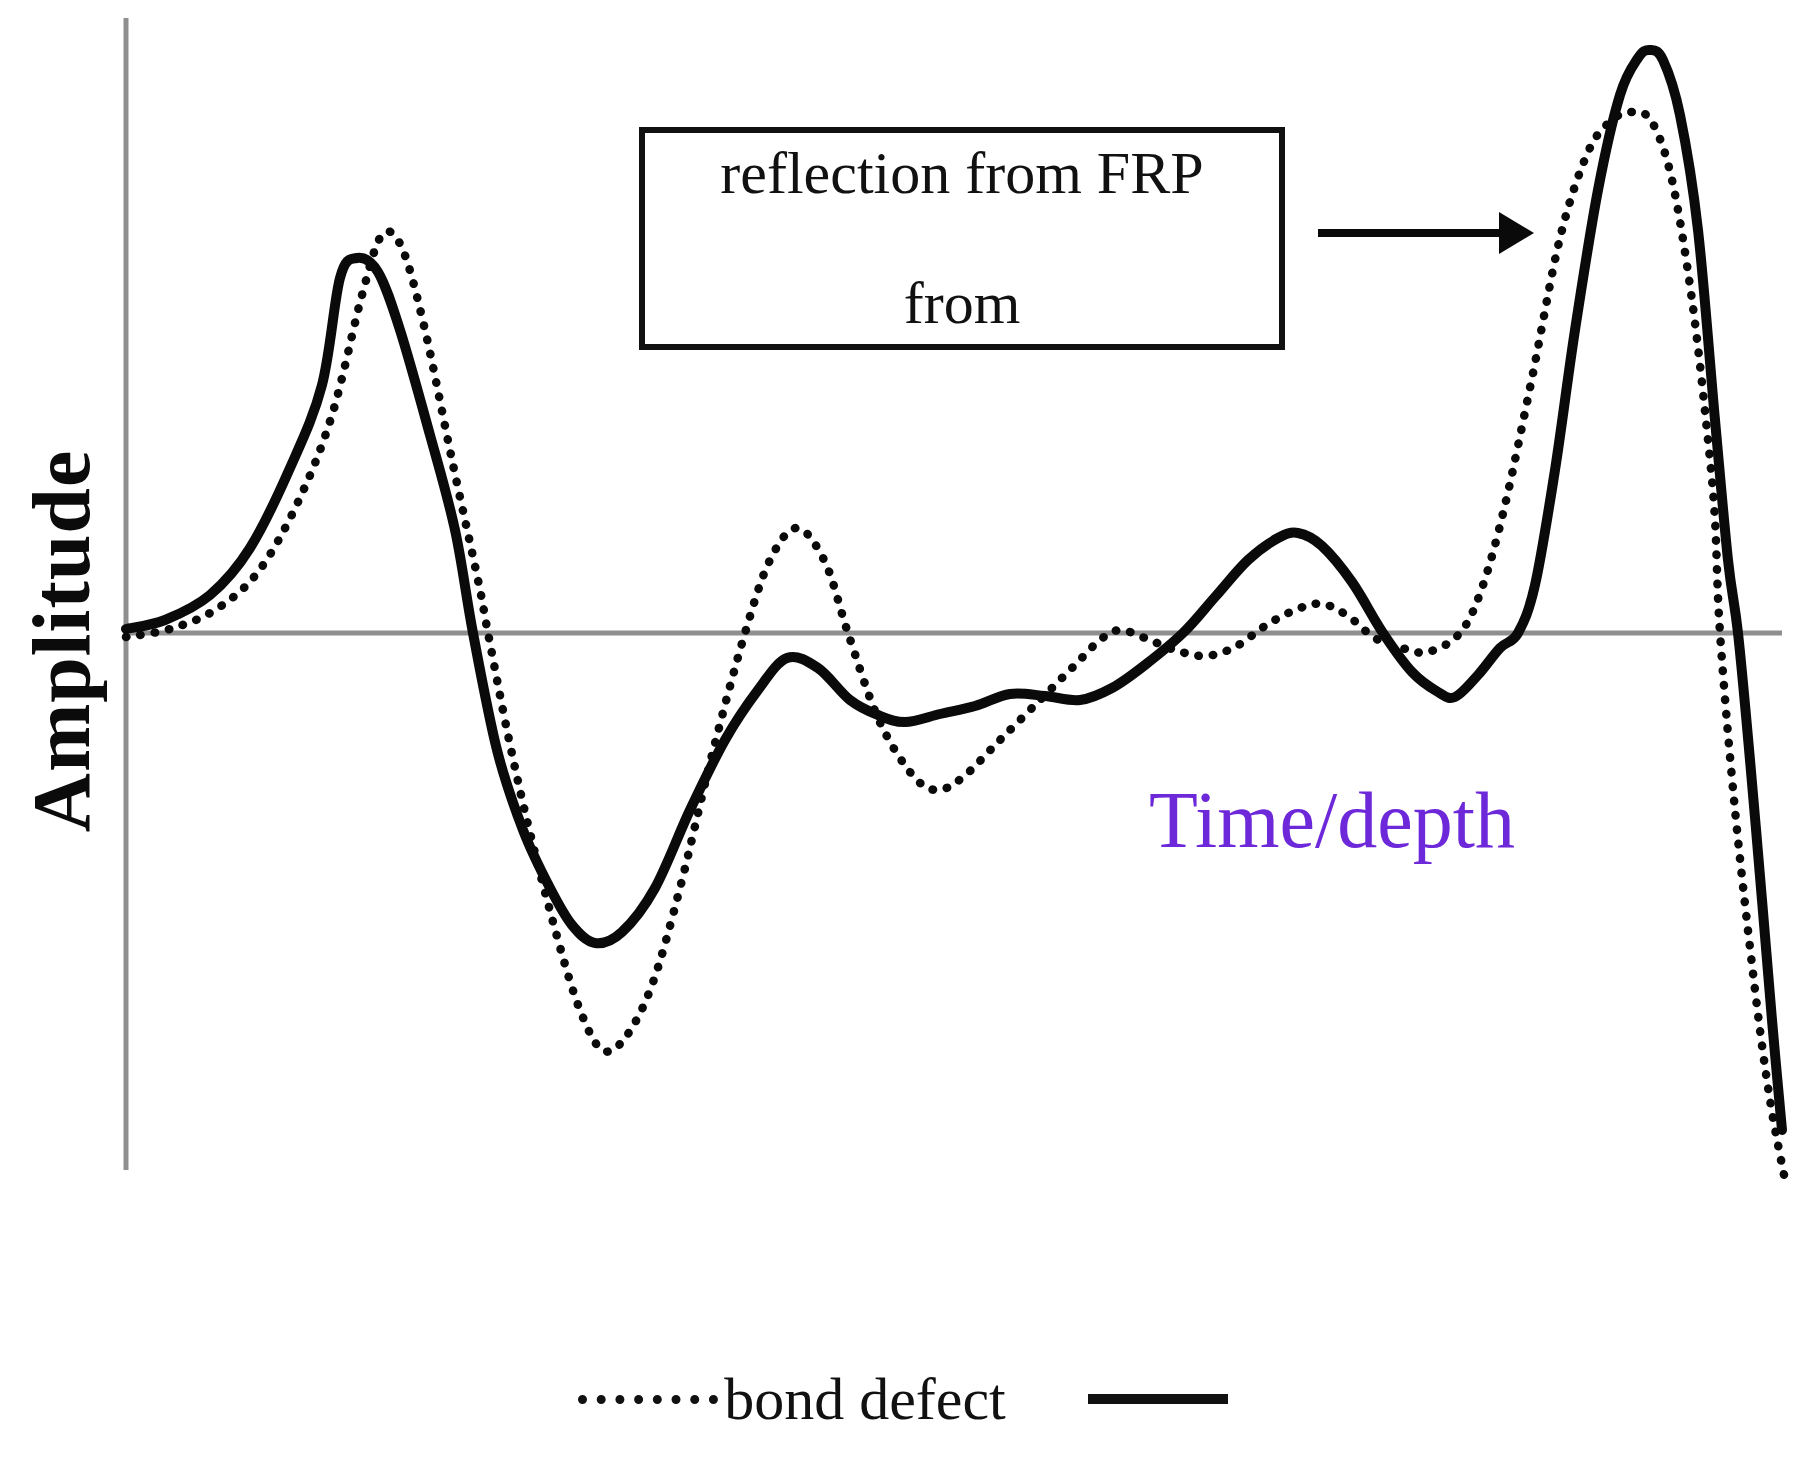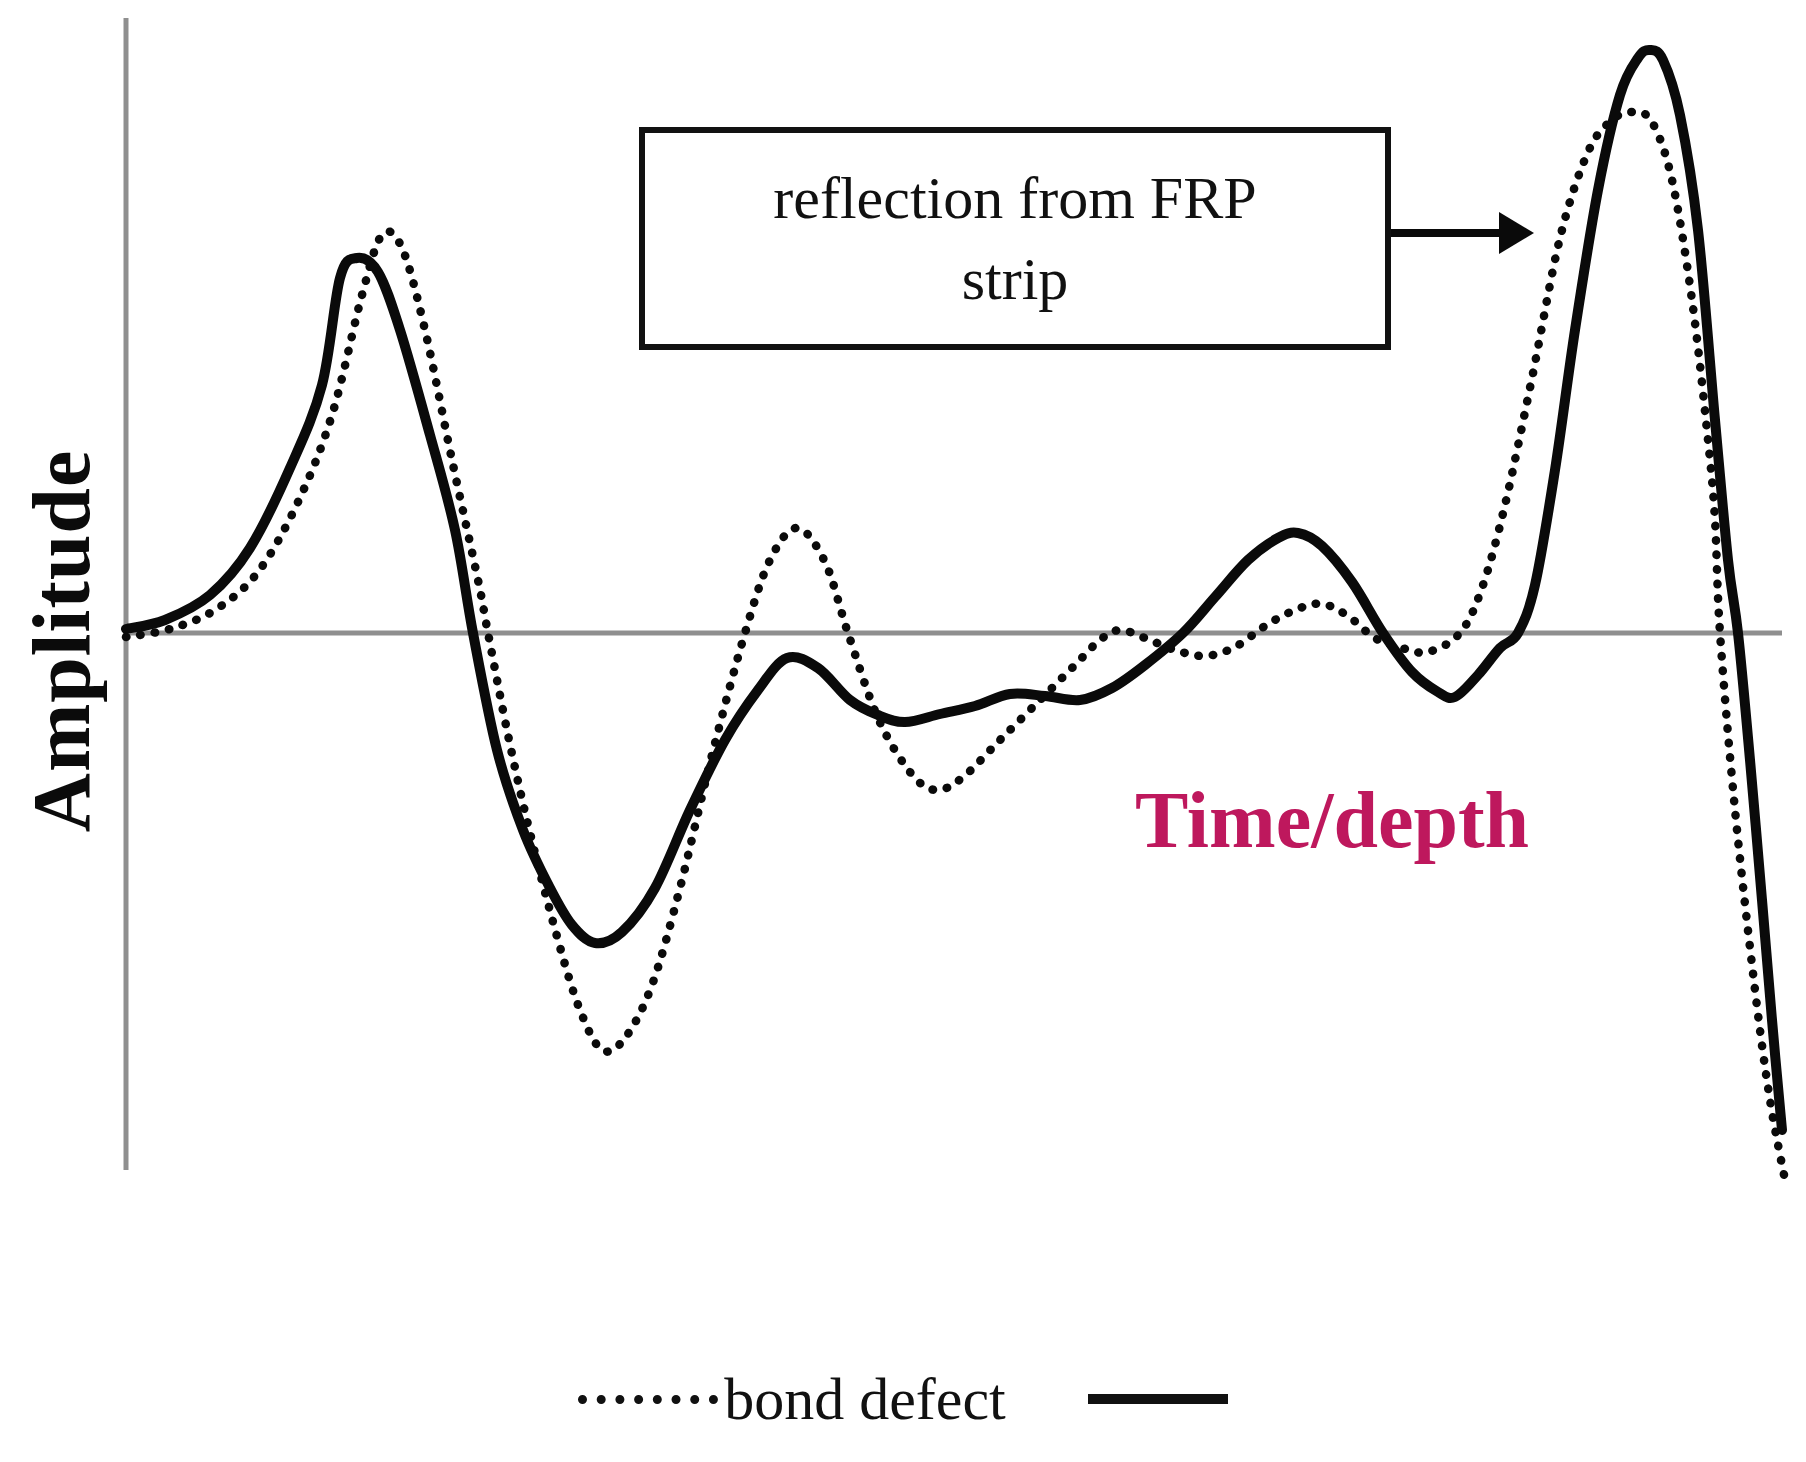--- a/index.html
+++ b/index.html
@@ -18,36 +18,36 @@
     font-weight:bold;
     font-size:82px;
     color:#0b0b0b;
     letter-spacing:1px;
     white-space:nowrap;
   }
   .x-label{
     position:absolute;
     left:1332px;top:820px;
     transform:translate(-50%,-50%);
-    font-weight:bold;
+    font-weight:normal;
     font-size:80px;
-    color:#be185d;
+    color:#6d28d9;
     white-space:nowrap;
   }
   .annotation-box{
     position:absolute;
     left:639px;top:127px;
-    width:752px;height:223px;
+    width:646px;height:223px;
     box-sizing:border-box;
     border:6px solid #111111;
     background:#ffffff;
     display:flex;
     flex-direction:column;
     align-items:center;
-    justify-content:center;
+    justify-content:space-between;
     text-align:center;
     font-size:60px;
     line-height:1.35;
     color:#111111;
   }
   .legend{
     position:absolute;
     left:0;top:1362px;
     width:1806px;height:74px;
     display:flex;
@@ -80,21 +80,21 @@
       <polygon points="1499,212 1534,233 1499,254" fill="#0a0a0a"></polygon>
     </g>
   </svg>
 
   <div class="y-label">Amplitude</div>
 
   <div class="x-label">Time/depth</div>
 
   <div class="annotation-box">
     <span>reflection from FRP</span>
-    <span>strip</span>
+    <span>from</span>
   </div>
 
   <div class="legend">
     <div class="legend-item">
       <div class="swatch dotted"></div>
       <span>bond defect</span>
     </div>
     <div class="legend-item">
       <div class="swatch solid"></div>
     </div>

